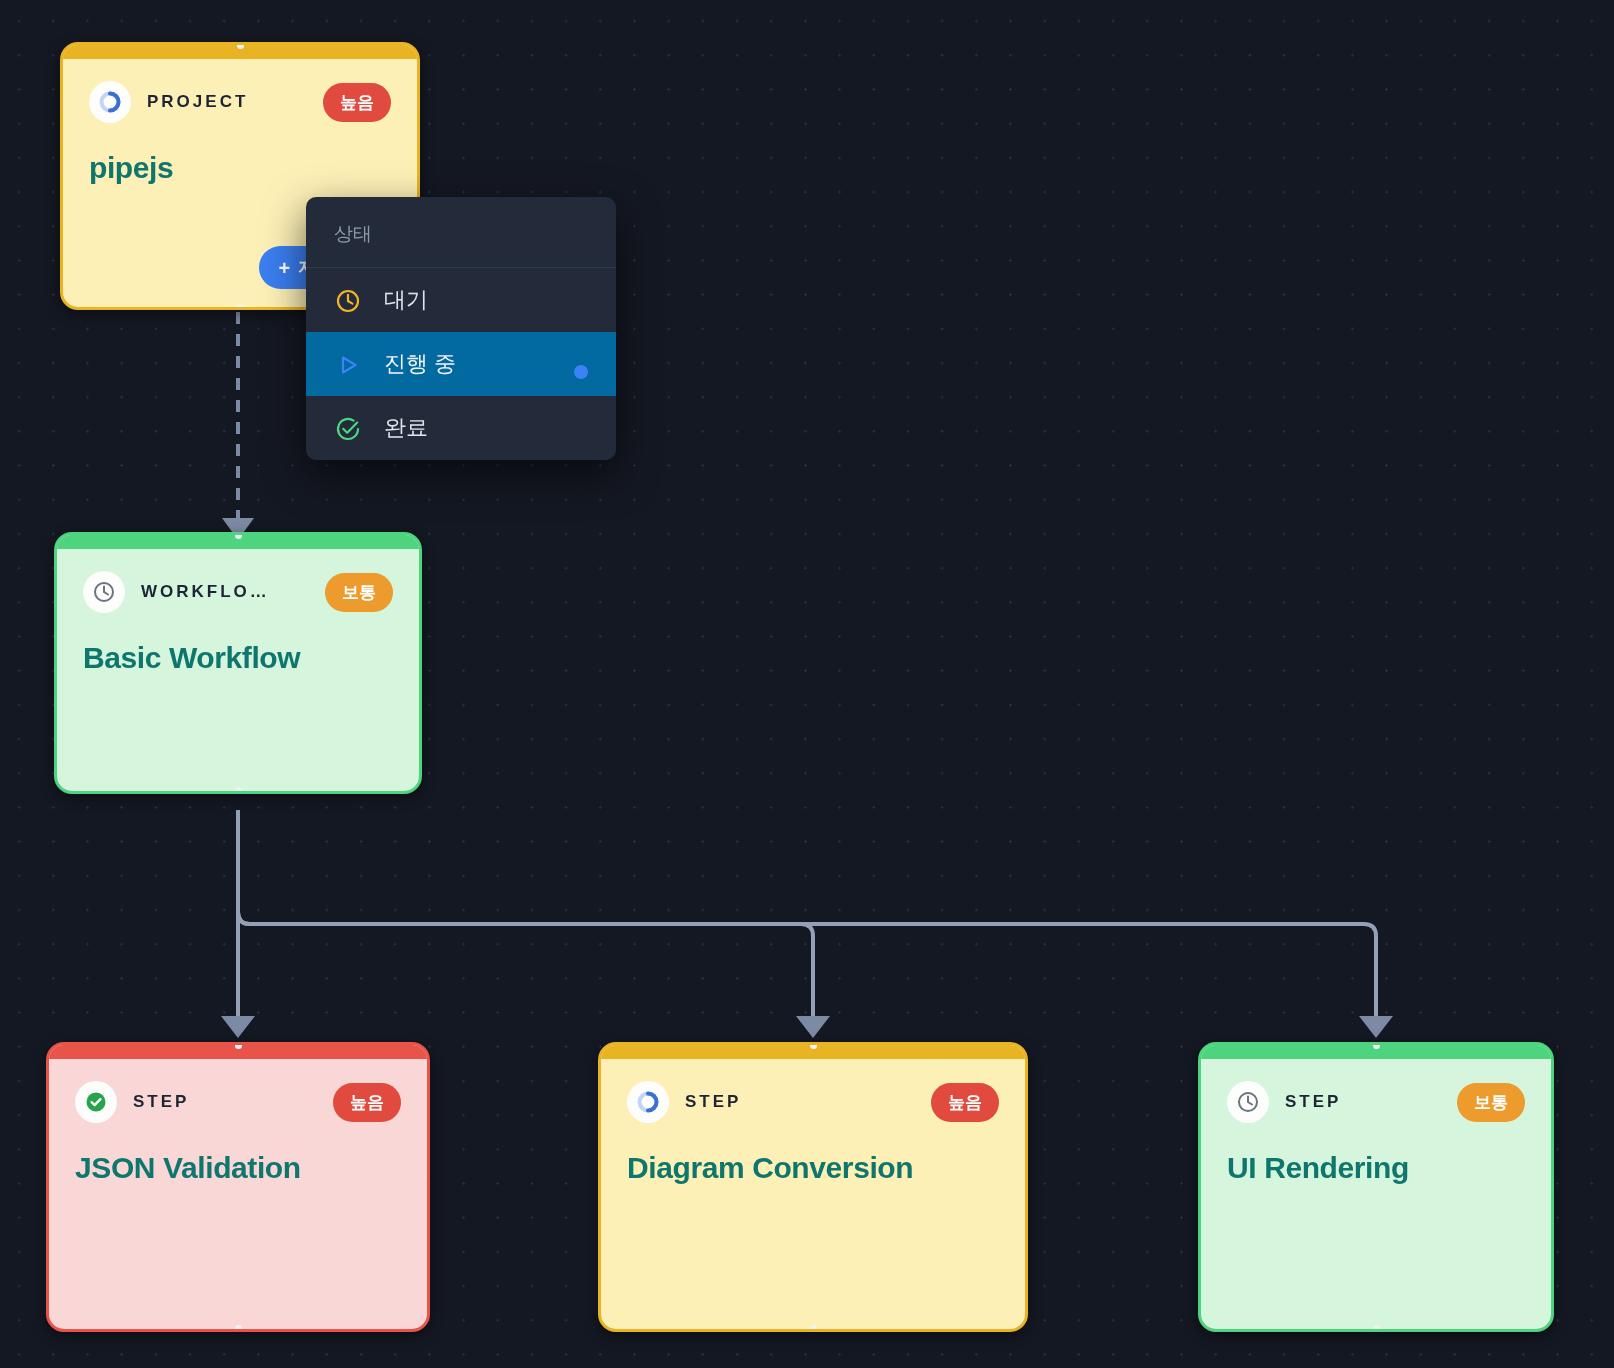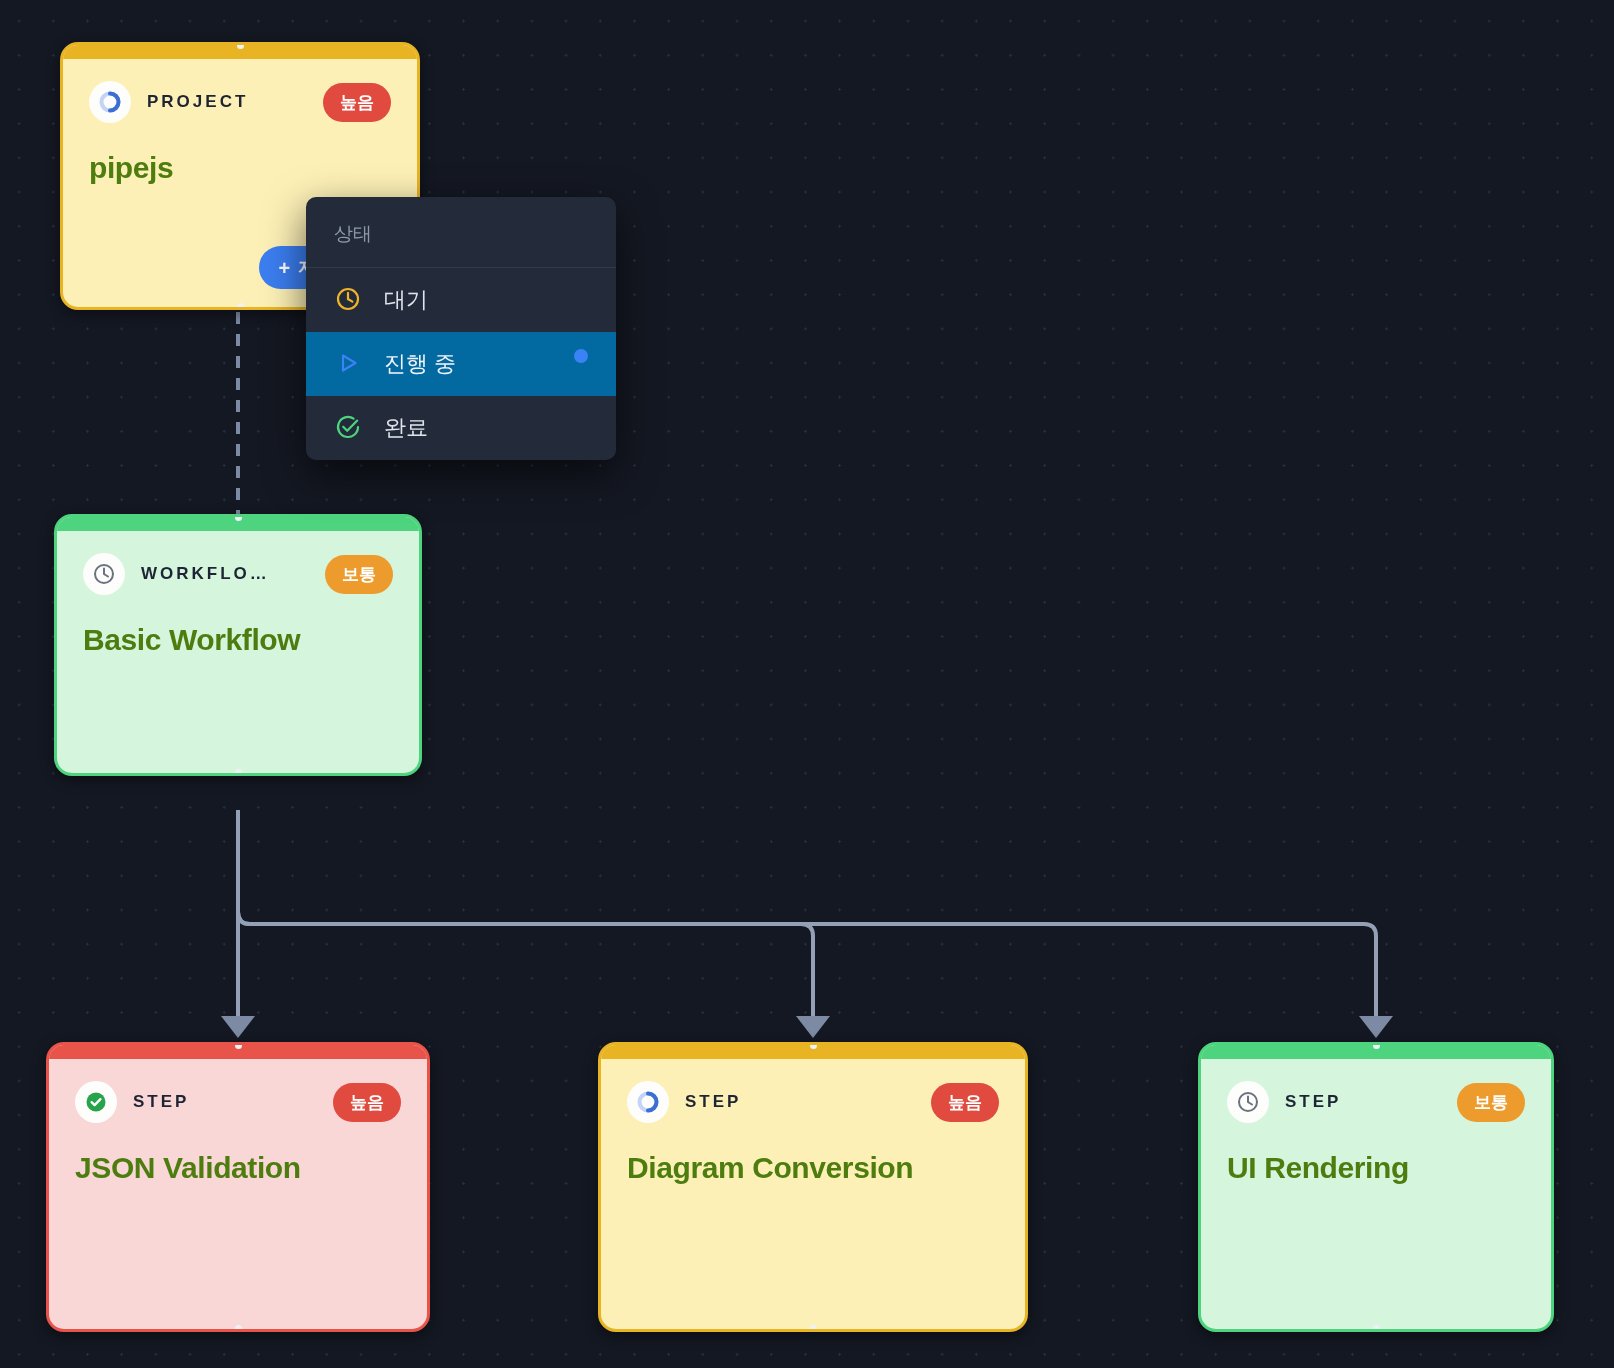--- a/index.html
+++ b/index.html
@@ -44,21 +44,21 @@
     font-size:17px; font-weight:bold; letter-spacing:3px;
     color:#1d2433; white-space:nowrap; overflow:hidden;
     flex:1 1 auto;
   }
   .pri-badge {
     border-radius:999px; color:#fff; font-weight:bold;
     font-size:17px; padding:8px 17px; white-space:nowrap; flex:0 0 auto;
   }
   .node-title {
     margin-top:28px;
-    font-size:30px; font-weight:bold; color:#4d7c0f; letter-spacing:-0.4px;
+    font-size:30px; font-weight:bold; color:#0f766e; letter-spacing:-0.4px;
   }
   .add-child-btn {
     position:absolute; right:26px; bottom:18px;
     background:#3b7ef0; color:#fff; border:none;
     border-radius:999px; padding:10px 20px;
     font-size:17px; font-weight:bold;
     font-family:"Liberation Sans", sans-serif;
     cursor:pointer; white-space:nowrap;
     display:flex; align-items:center; gap:8px;
   }
@@ -68,21 +68,21 @@
     position:absolute; width:7px; height:7px; border-radius:50%;
     background:#eef2f7; left:50%; margin-left:-3.5px;
   }
   .port.top { top:-3px; }
   .port.bottom { bottom:-3px; }
 
   
   #node-project { left:60px;  top:42px;  width:360px; height:268px;
       border-color:#e8b424; background:#fdf0b6; }
   #node-project .accentbar { background:#e8b424; }
-  #node-workflow { left:54px; top:514px; width:368px; height:262px;
+  #node-workflow { left:54px; top:532px; width:368px; height:262px;
       border-color:#4ed47f; background:#d5f5dd; }
   #node-workflow .accentbar { background:#4ed47f; }
   #node-json { left:46px;  top:1042px; width:384px; height:290px;
       border-color:#e8534a; background:#fad7d7; }
   #node-json .accentbar { background:#e8534a; }
   #node-diagram { left:598px; top:1042px; width:430px; height:290px;
       border-color:#e8b424; background:#fdf0b6; }
   #node-diagram .accentbar { background:#e8b424; }
   #node-ui { left:1198px; top:1042px; width:356px; height:290px;
       border-color:#4ed47f; background:#d5f5dd; }
@@ -94,21 +94,21 @@
     background:#232b3a; border-radius:10px;
     box-shadow:0 14px 40px rgba(0,0,0,.6);
     overflow:hidden; z-index:50;
   }
   #status-menu .menu-header {
     padding:24px 28px 20px 28px;
     font-size:19px; color:#8e98ab;
     border-bottom:1px solid #303a4c;
   }
   .menu-item {
-    display:flex; align-items:flex-start; gap:22px;
+    display:flex; align-items:flex-end; gap:22px;
     padding:17px 28px; cursor:pointer;
     font-size:22px; color:#dfe4ec;
   }
   .menu-item.active { background:#0369a1; color:#f0f3f8; }
   .menu-item .mi-icon { width:28px; height:28px; flex:0 0 auto;
      display:flex; align-items:center; justify-content:center; }
   .menu-item .mi-label { flex:1 1 auto; }
   .menu-item .mi-dot {
     width:14px; height:14px; border-radius:50%; background:#3b82f6; flex:0 0 auto;
   }

